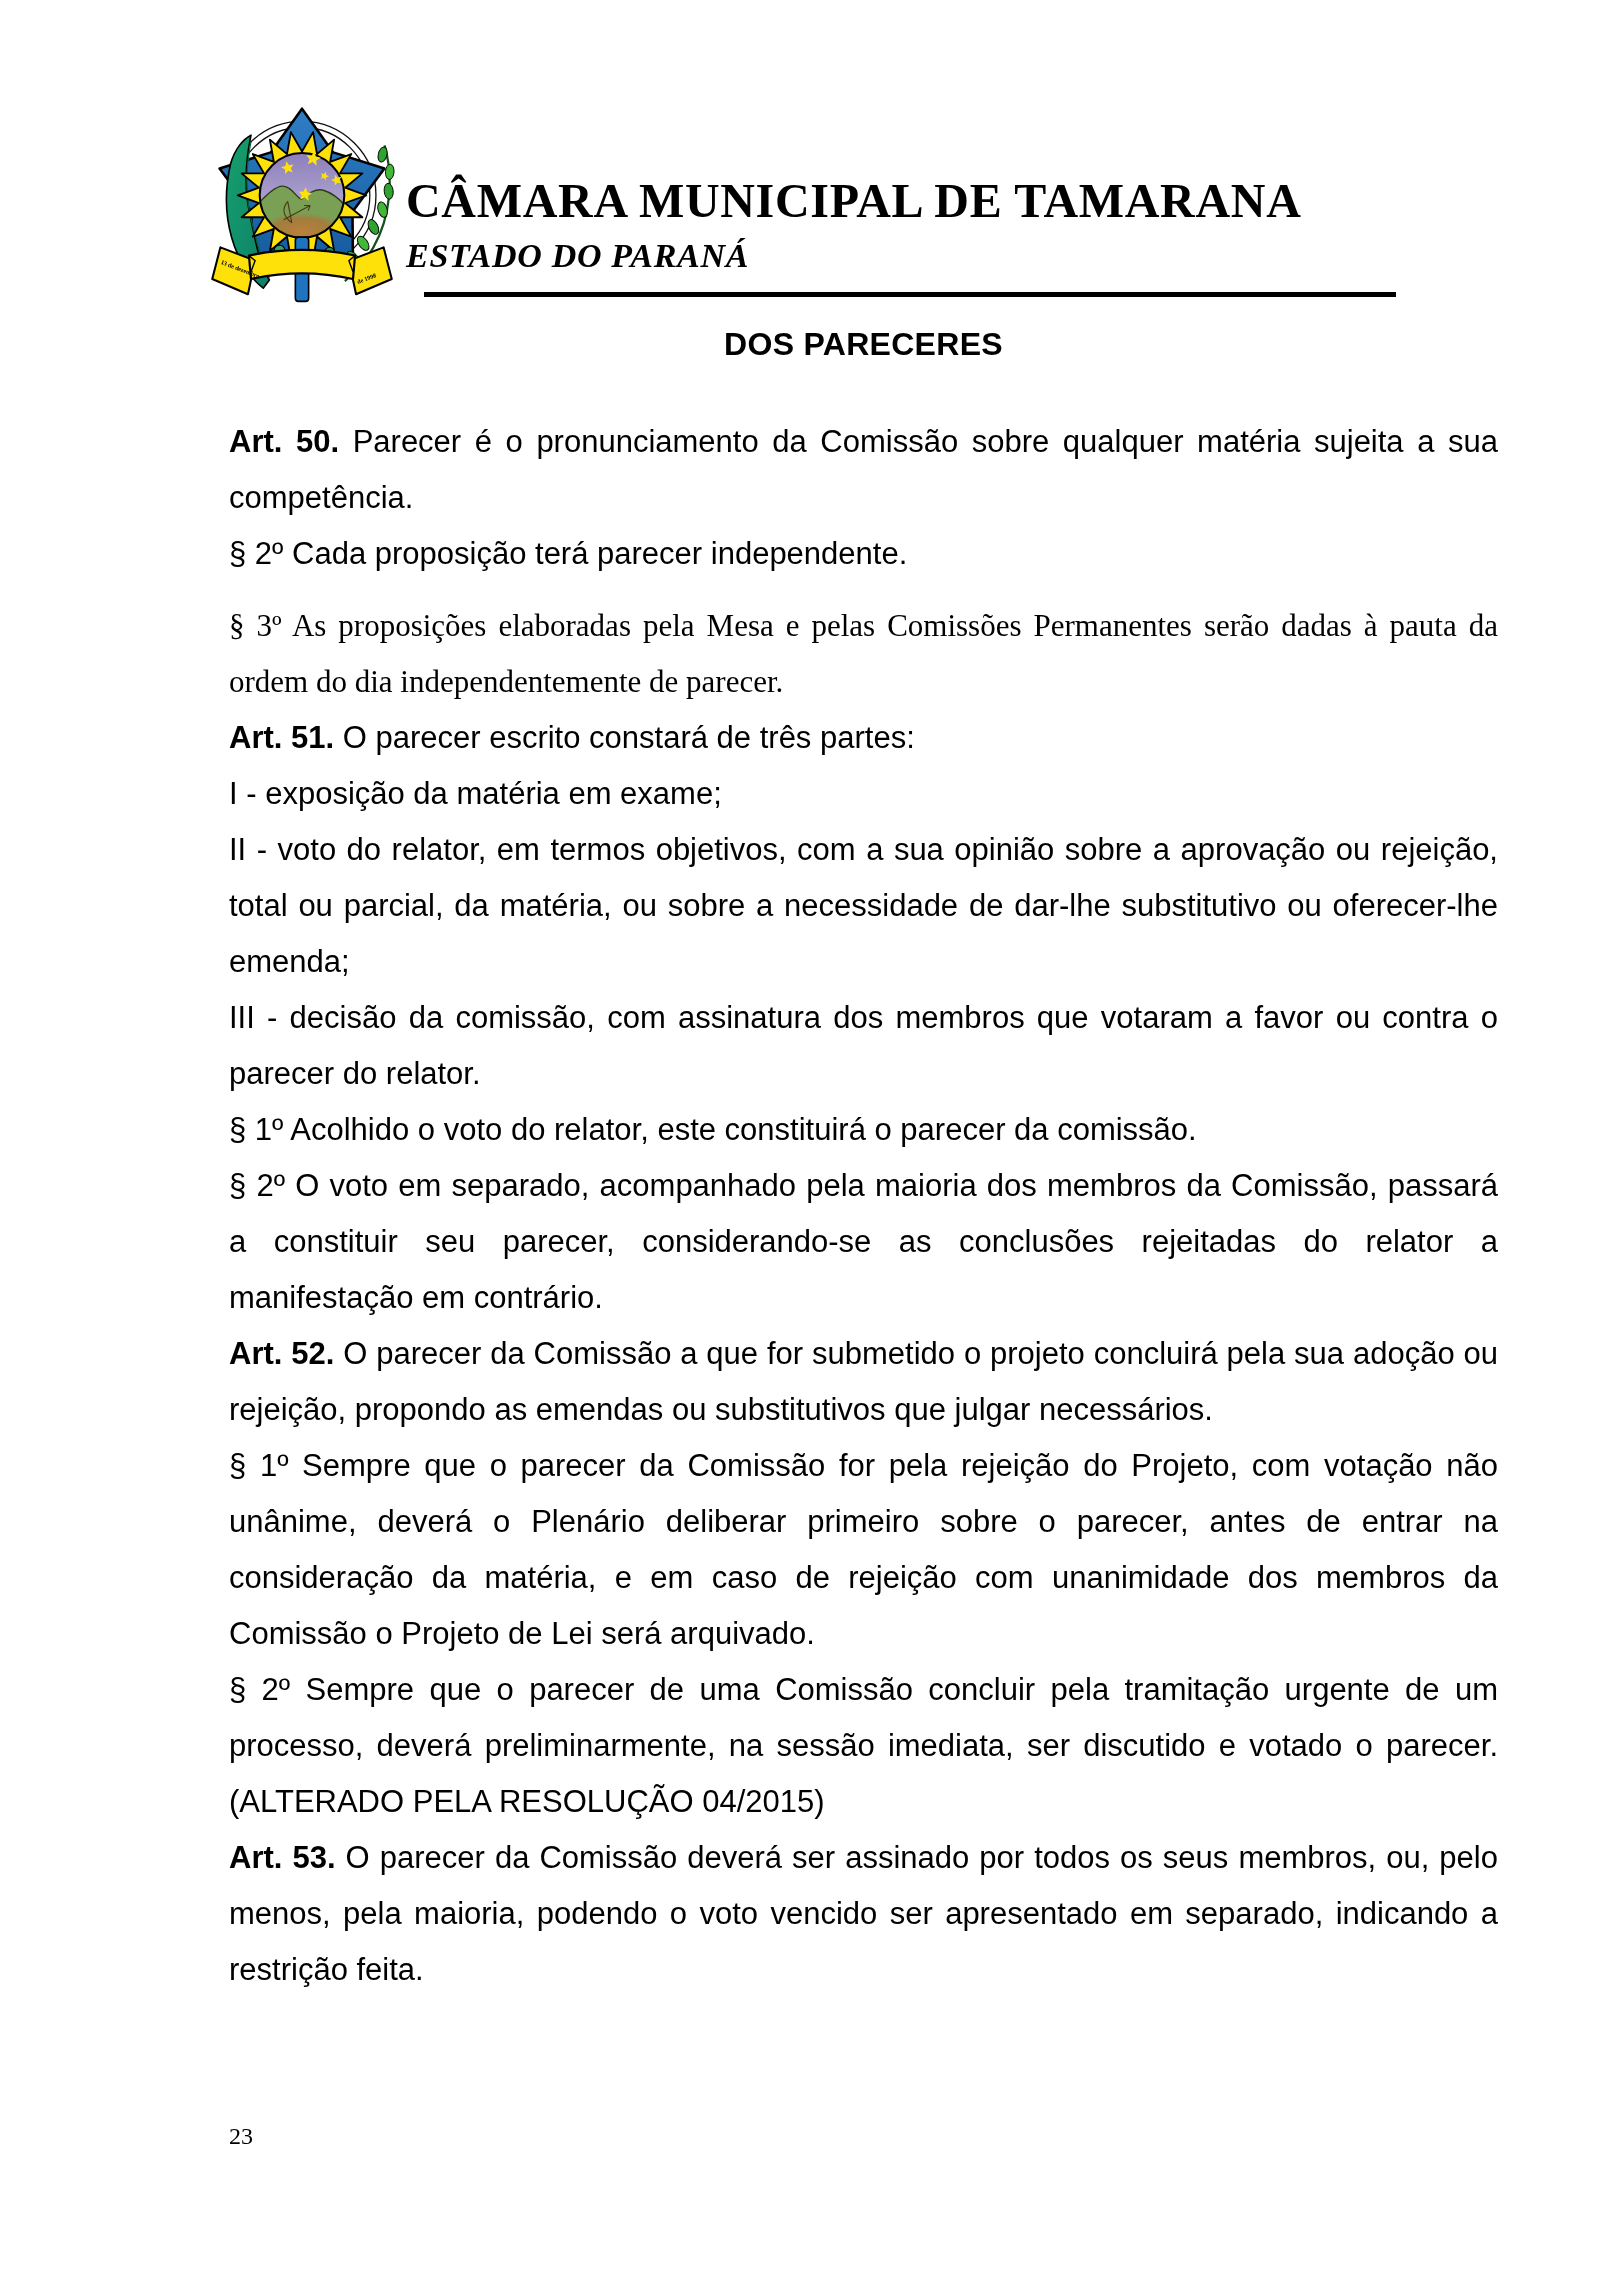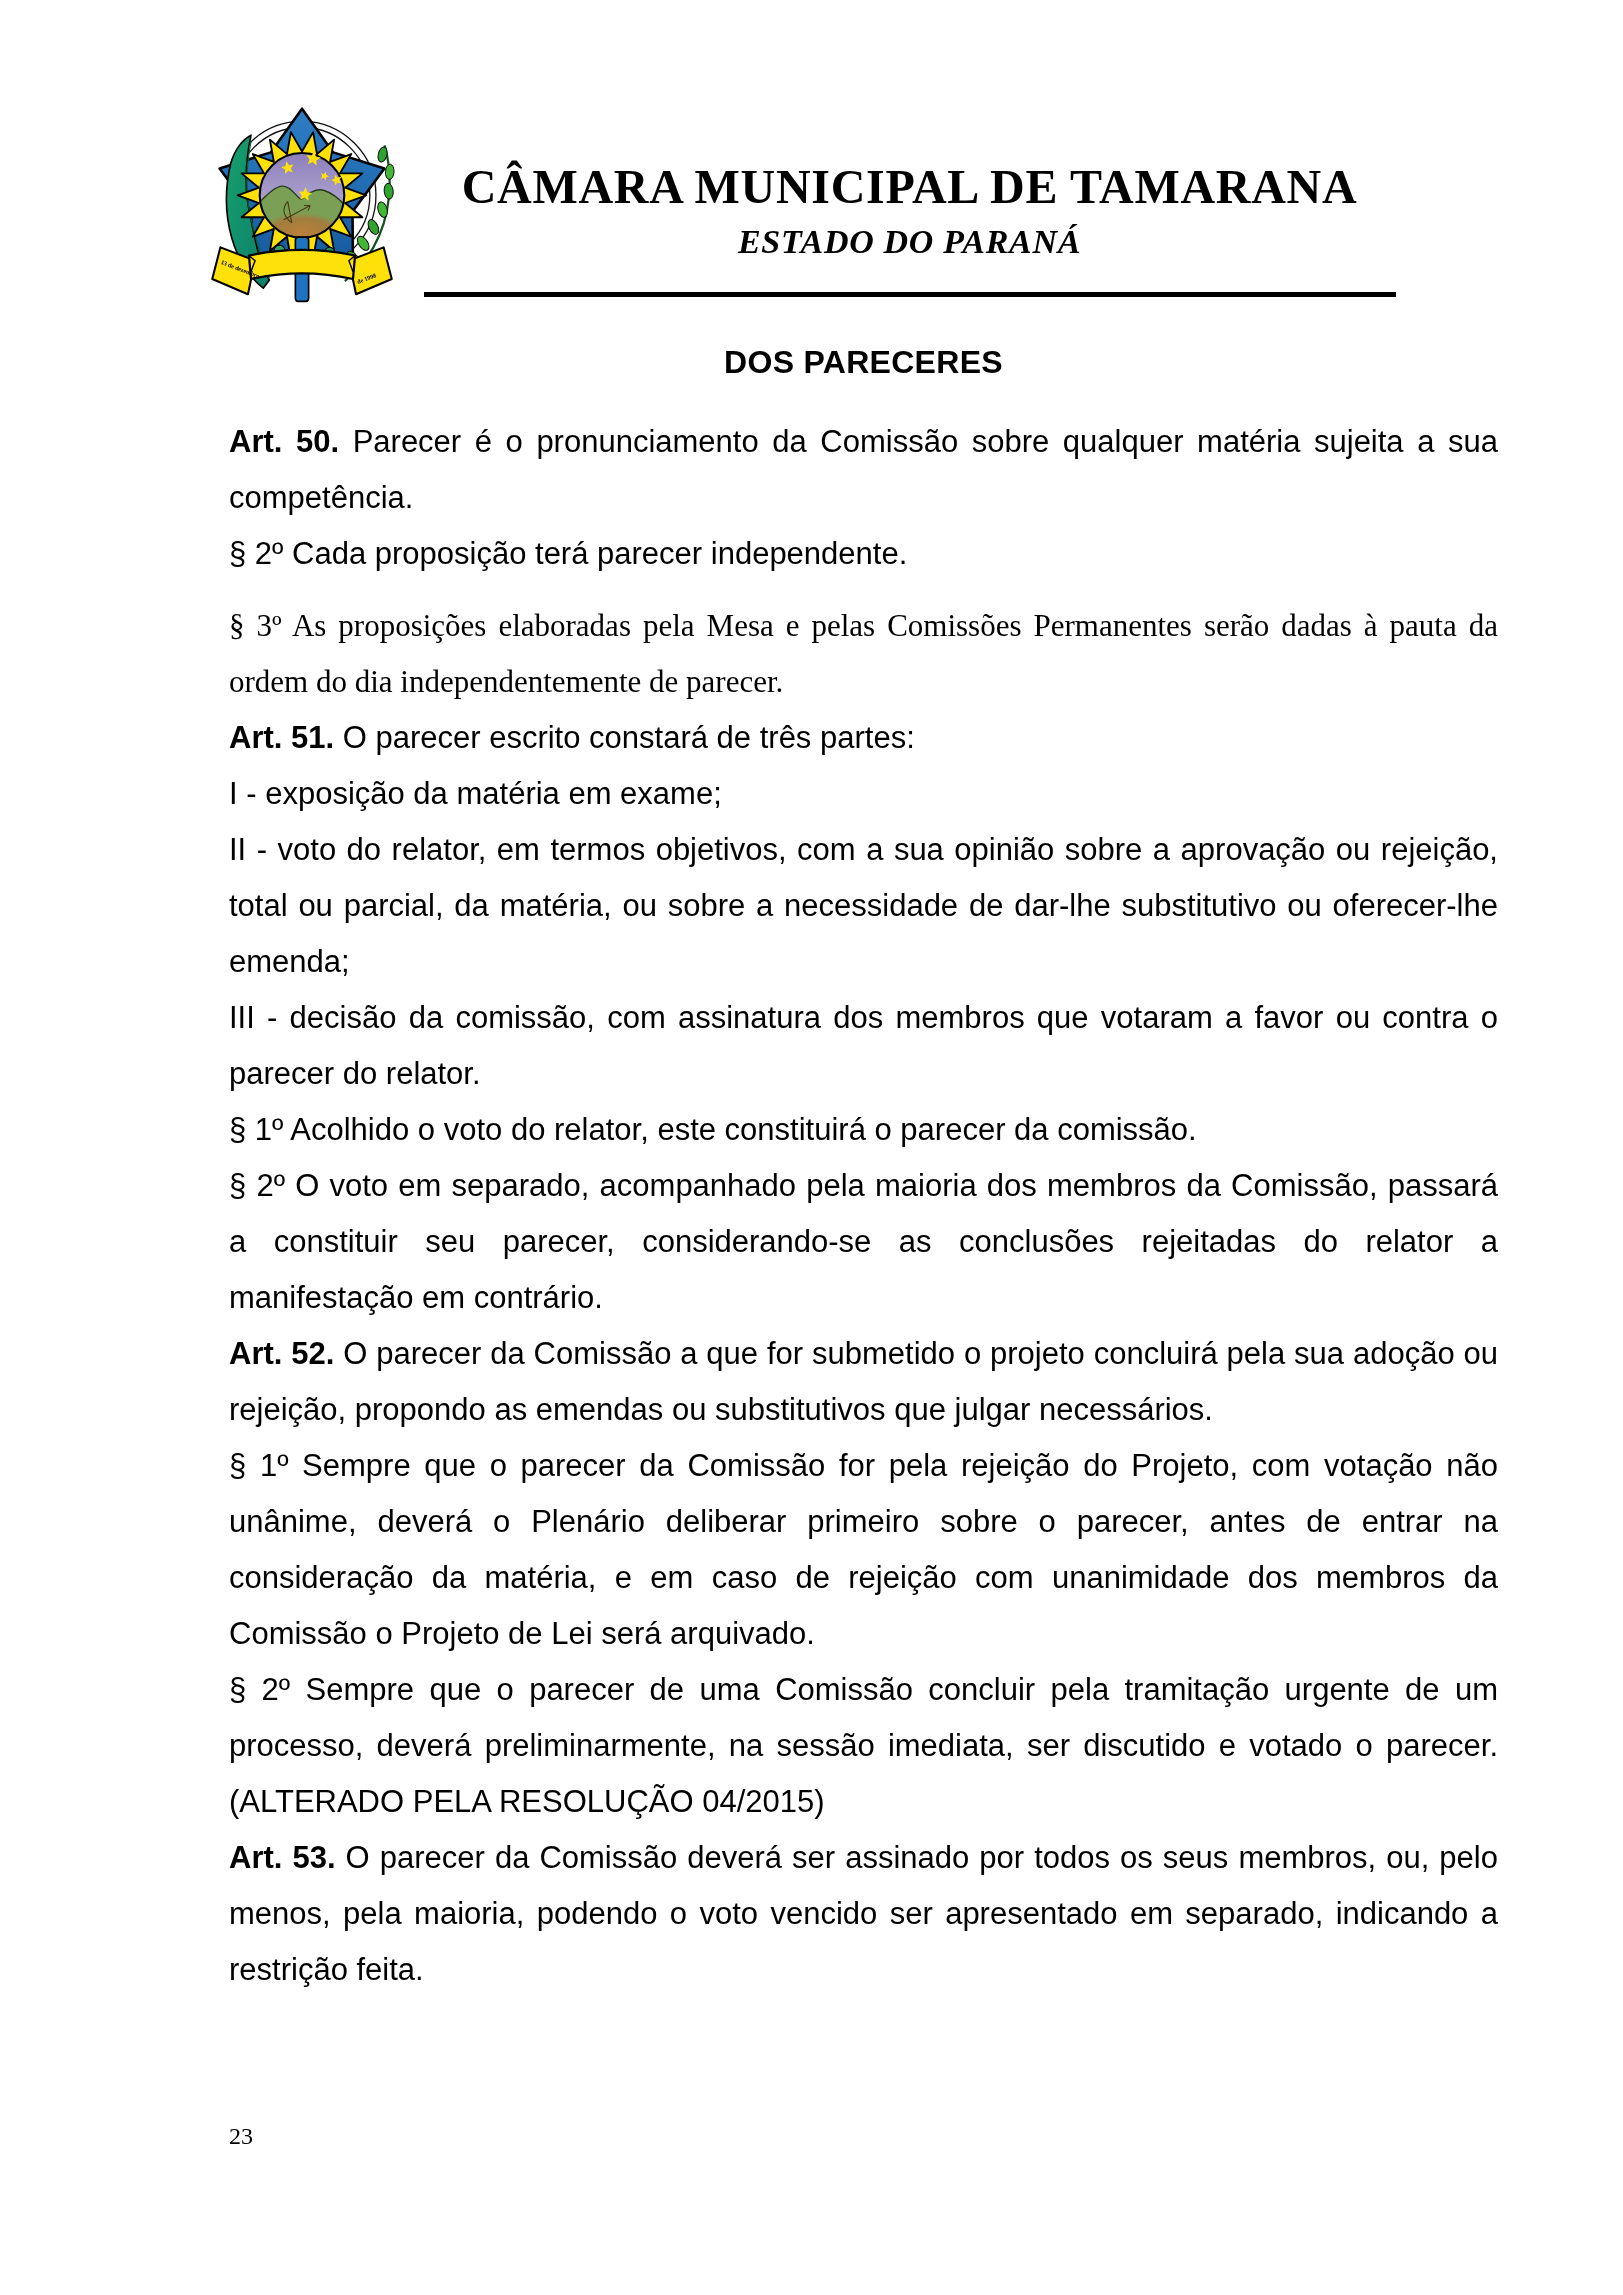--- a/index.html
+++ b/index.html
@@ -2,33 +2,33 @@
 <html style="font-size:10.5px"><head>
 <meta charset="utf-8">
 <style>
   html,body { margin:0; padding:0; background:#ffffff; }
   .page {
     position:relative; width:1623px; height:2295px; background:#ffffff;
     font-family:"Liberation Sans", sans-serif; color:#000; overflow:hidden;
   }
   
   .logo { position:absolute; left:200px; top:96px; width:204px; height:215px; }
-  .header-text { position:absolute; left:406px; top:162px; width:1007px; text-align:center; }
+  .header-text { position:absolute; left:406px; top:176px; width:1007px; }
   .title {
     font-family:"Liberation Serif", serif; font-weight:bold;
     font-size:48px; line-height:1.06; letter-spacing:0.7px;
   }
   .subtitle {
     font-family:"Liberation Serif", serif; font-weight:bold; font-style:italic;
     font-size:34px; margin-top:10px; letter-spacing:0.7px;
   }
   .header-rule { position:absolute; left:424px; top:292px; width:972px; height:4.6px; background:#000; }
   
   .section-title {
-    position:absolute; left:229px; top:344px; width:1269px; text-align:center;
+    position:absolute; left:229px; top:326px; width:1269px; text-align:center;
     font-weight:bold; font-size:32px; letter-spacing:0.3px;
   }
   .body-text {
     position:absolute; left:229px; top:414px; width:1269px;
     font-size:31px; line-height:56px; text-align:justify; text-justify:inter-word;
   }
   .body-text p { margin:0; }
   .body-text p.space-before { margin-top:15.7px;font-family:Liberation Serif, serif; }
   .body-text b { font-weight:bold;margin-top:8px; }
   .page-number {

